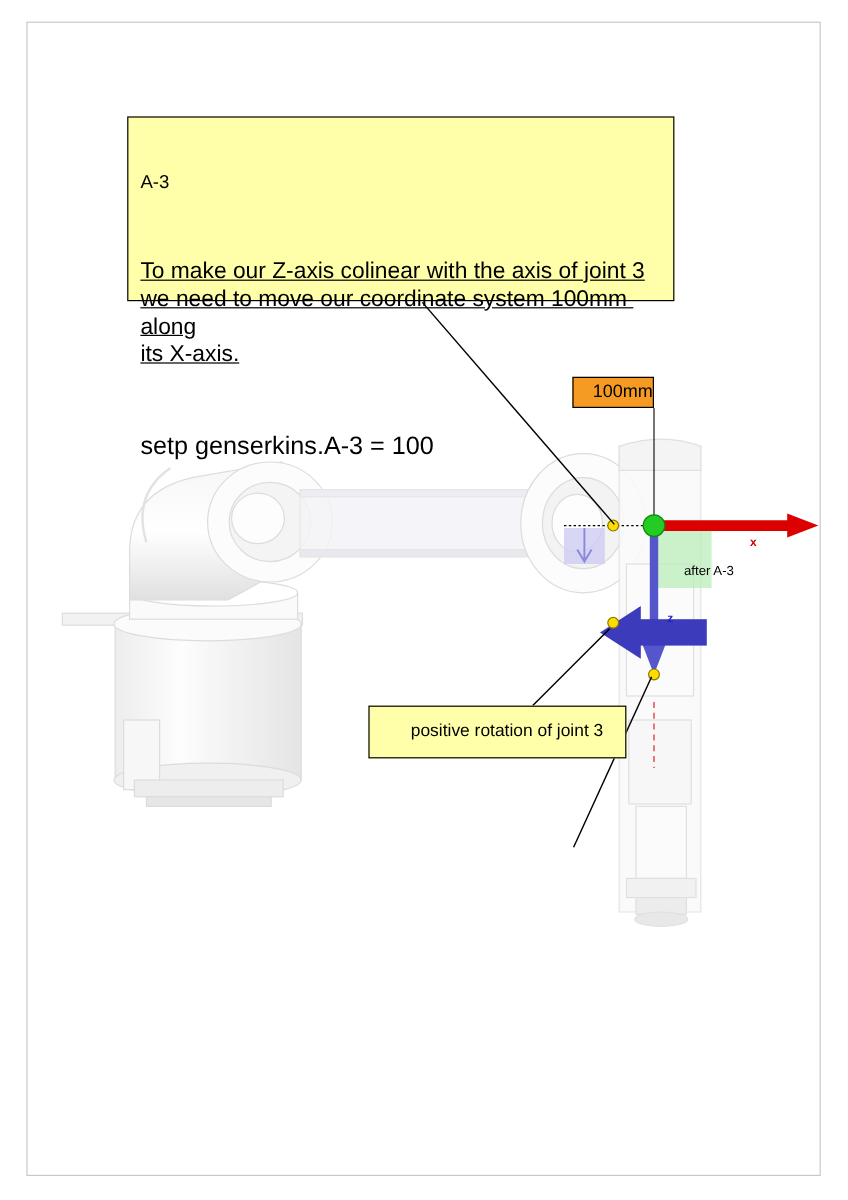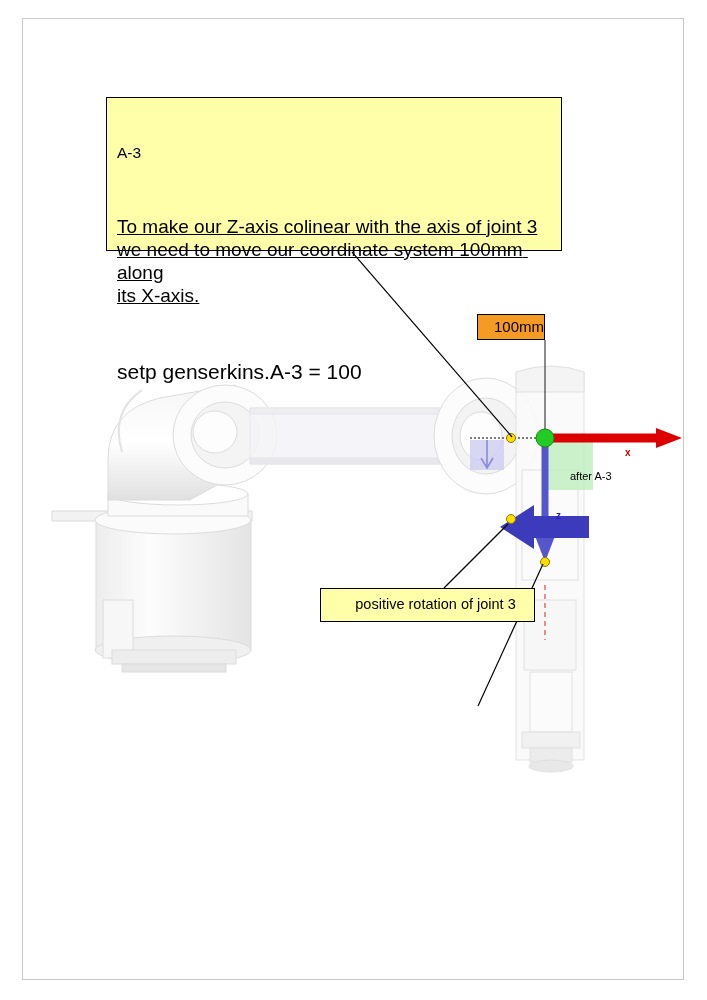--- a/index.html
+++ b/index.html
@@ -66,24 +66,24 @@
     height: 26px;
     background: #f59a23;
     border: 1px solid #000000;
     font-size: 15px;
     display: flex;
     align-items: center;
     justify-content: center;
   }
 
   #label-posrot {
-    left: 320px;
+    left: 307px;
     top: 588px;
     width: 215px;
-    height: 34px;
+    height: 44px;
     font-size: 14.5px;
     display: flex;
     align-items: center;
     justify-content: center;
   }
 
   #label-axisjoint3 {
     left: 331px;
     top: 700px;
     width: 150px;

